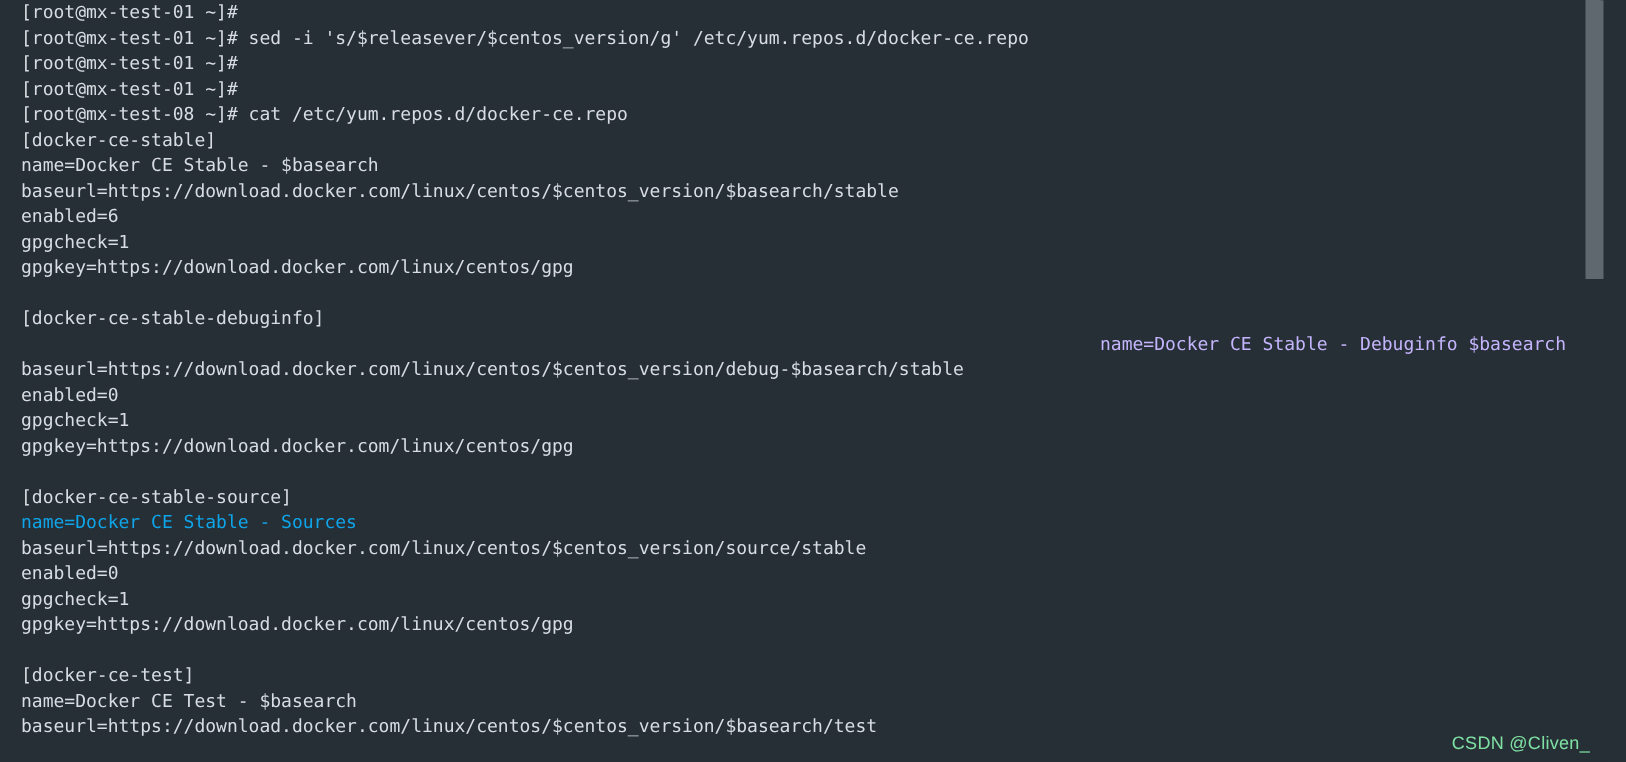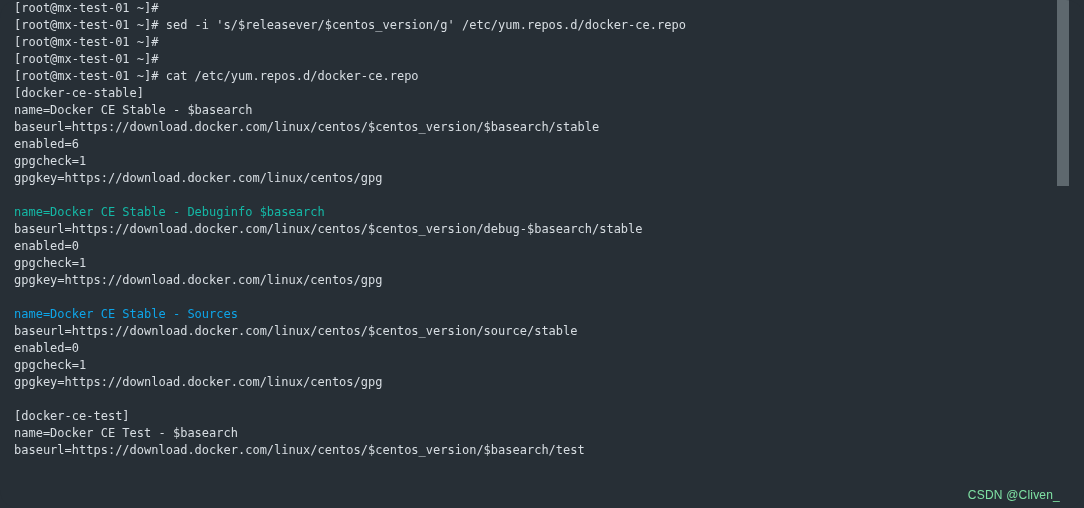--- a/index.html
+++ b/index.html
@@ -75,34 +75,36 @@
 </head>
 <body style="background: rgb(39, 47, 54);">
 
 <div id="terminal-window" style="background: rgb(39, 47, 54);">
 
   <div id="terminal-output">
       <div class="term-line" style="color: rgb(215, 221, 226);">[root@mx-test-01 ~]#</div>
       <div class="term-line" style="color: rgb(215, 221, 226);">[root@mx-test-01 ~]# sed -i 's/$releasever/$centos_version/g' /etc/yum.repos.d/docker-ce.repo</div>
       <div class="term-line" style="color: rgb(215, 221, 226);">[root@mx-test-01 ~]#</div>
       <div class="term-line" style="color: rgb(215, 221, 226);">[root@mx-test-01 ~]#</div>
-      <div class="term-line" style="color: rgb(215, 221, 226);">[root@mx-test-01 ~]# cat /etc/yum.repos.d/docker-ce.repo</div>
+      <div class="term-line" style="color: rgb(215, 221, 226);">[root@mx-test-08 ~]# cat /etc/yum.repos.d/docker-ce.repo</div>
       <div class="term-line" style="color: rgb(215, 221, 226);">[docker-ce-stable]</div>
       <div class="term-line" style="color: rgb(215, 221, 226);">name=Docker CE Stable - $basearch</div>
       <div class="term-line" style="color: rgb(215, 221, 226);">baseurl=https://download.docker.com/linux/centos/$centos_version/$basearch/stable</div>
       <div class="term-line" style="color: rgb(215, 221, 226);">enabled=6</div>
       <div class="term-line" style="color: rgb(215, 221, 226);">gpgcheck=1</div>
       <div class="term-line" style="color: rgb(215, 221, 226);">gpgkey=https://download.docker.com/linux/centos/gpg</div>
       <div class="term-line blank"></div>
-      <div class="term-line" style="color: #14b8a6;">name=Docker CE Stable - Debuginfo $basearch</div>
+      <div class="term-line" style="color: rgb(215, 221, 226);">[docker-ce-stable-debuginfo]</div>
+      <div class="term-line" style="color: #c4b5fd; text-align: right;">name=Docker CE Stable - Debuginfo $basearch</div>
       <div class="term-line" style="color: rgb(215, 221, 226);">baseurl=https://download.docker.com/linux/centos/$centos_version/debug-$basearch/stable</div>
       <div class="term-line" style="color: rgb(215, 221, 226);">enabled=0</div>
       <div class="term-line" style="color: rgb(215, 221, 226);">gpgcheck=1</div>
       <div class="term-line" style="color: rgb(215, 221, 226);">gpgkey=https://download.docker.com/linux/centos/gpg</div>
       <div class="term-line blank"></div>
+      <div class="term-line" style="color: rgb(215, 221, 226);">[docker-ce-stable-source]</div>
       <div class="term-line" style="color: #0ea5e9;">name=Docker CE Stable - Sources</div>
       <div class="term-line" style="color: rgb(215, 221, 226);">baseurl=https://download.docker.com/linux/centos/$centos_version/source/stable</div>
       <div class="term-line" style="color: rgb(215, 221, 226);">enabled=0</div>
       <div class="term-line" style="color: rgb(215, 221, 226);">gpgcheck=1</div>
       <div class="term-line" style="color: rgb(215, 221, 226);">gpgkey=https://download.docker.com/linux/centos/gpg</div>
       <div class="term-line blank"></div>
       <div class="term-line" style="color: rgb(215, 221, 226);">[docker-ce-test]</div>
       <div class="term-line" style="color: rgb(215, 221, 226);">name=Docker CE Test - $basearch</div>
       <div class="term-line" style="color: rgb(215, 221, 226);">baseurl=https://download.docker.com/linux/centos/$centos_version/$basearch/test</div>
     </div>

